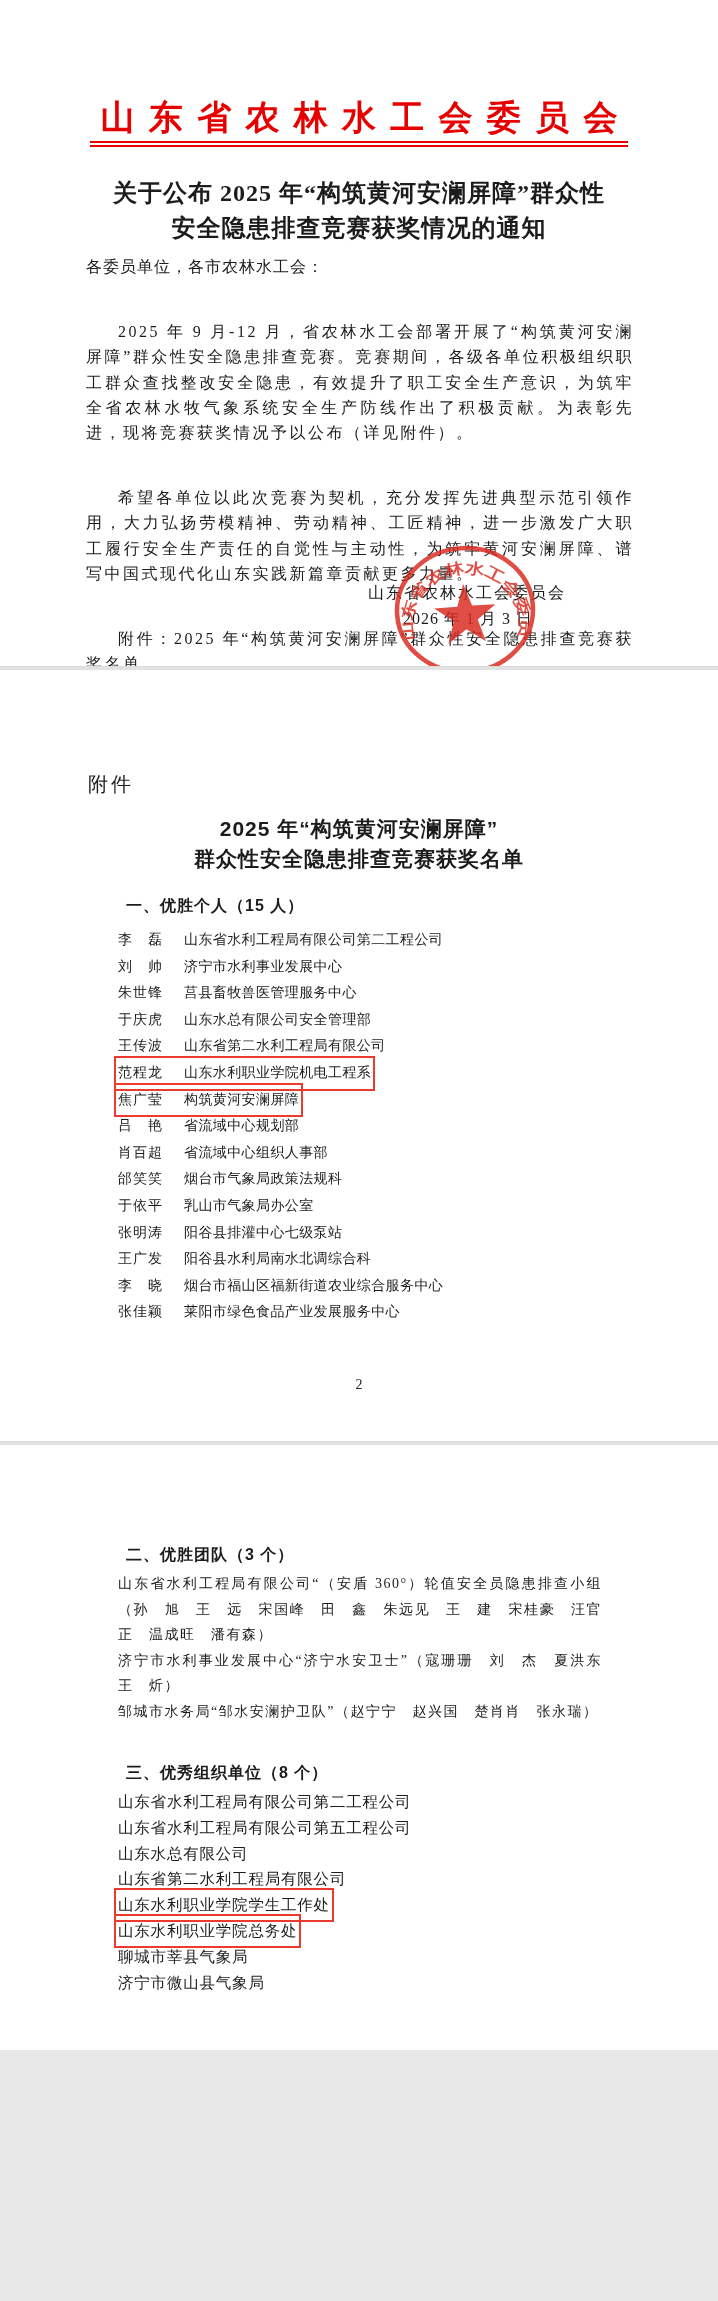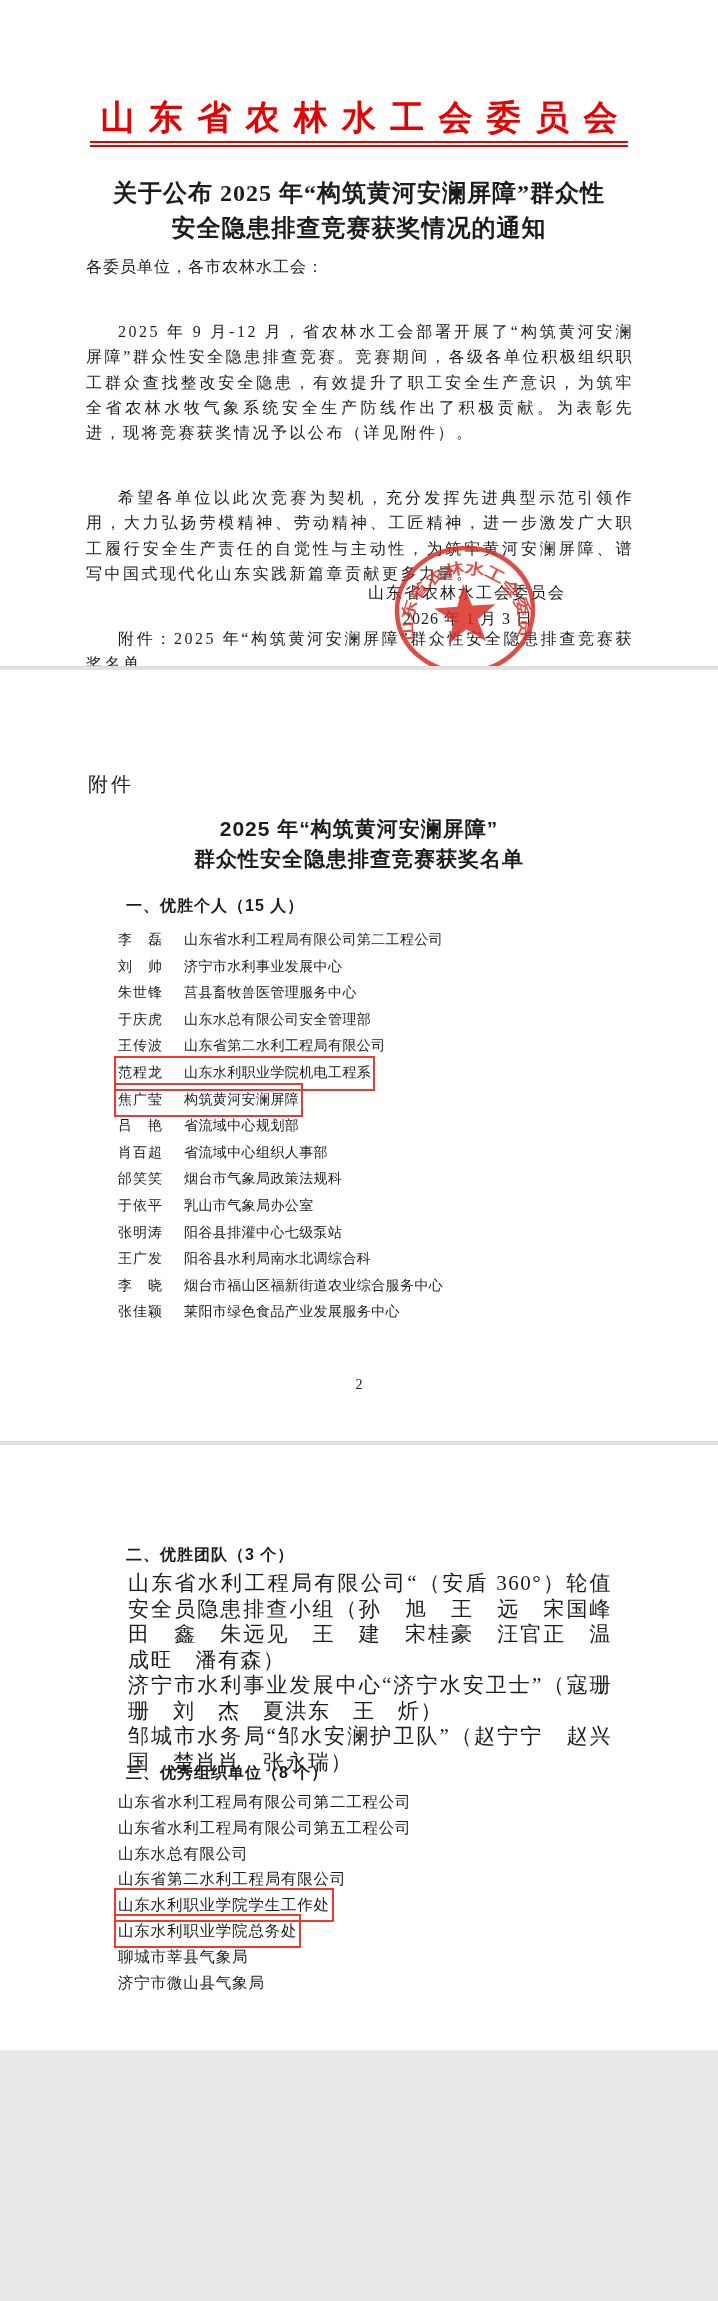--- a/index.html
+++ b/index.html
@@ -74,21 +74,21 @@
   .rowbox { display:inline-block; }
   .wrow.hl .rowbox { outline:2px solid var(--boxred); outline-offset:2px; }
   .wname { display:inline-block; width:66px; letter-spacing:1px; }
   .worg  { letter-spacing:0.4px; }
 
   
   #sec2 { top:100px; }
   #sec3 { top:318px; }
   .teams {
     position:absolute; top:126px; left:118px; width:484px;
-    font-size:21px; line-height:25.5px; text-align:justify; letter-spacing:1.5px;margin-left:10px;
+    font-size:14px; line-height:25.5px; text-align:justify; letter-spacing:1.5px;
   }
   .orgs { position:absolute; top:344px; left:118px; right:60px; }
   .orow { height:25.8px; line-height:25.8px; font-size:15.5px; letter-spacing:0.8px; white-space:nowrap; }
   .obox { display:inline-block; }
   .orow.hl .obox { outline:2px solid var(--boxred); outline-offset:2px; }
 
   :root { --red:#e60000; --boxred:#ea3b2e; --stamp:#d92c21; }
 </style>
 </head>
 <body>

